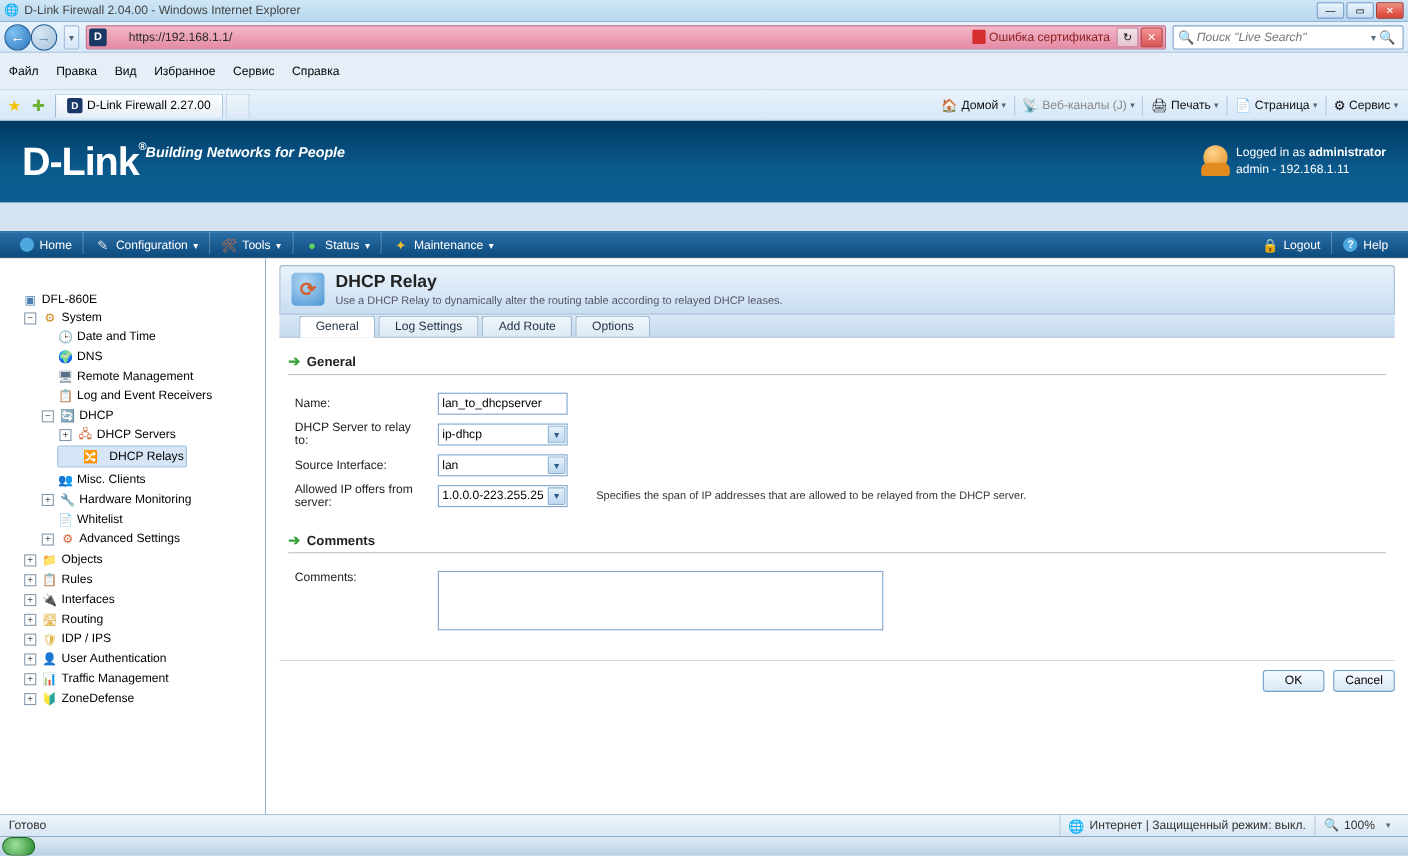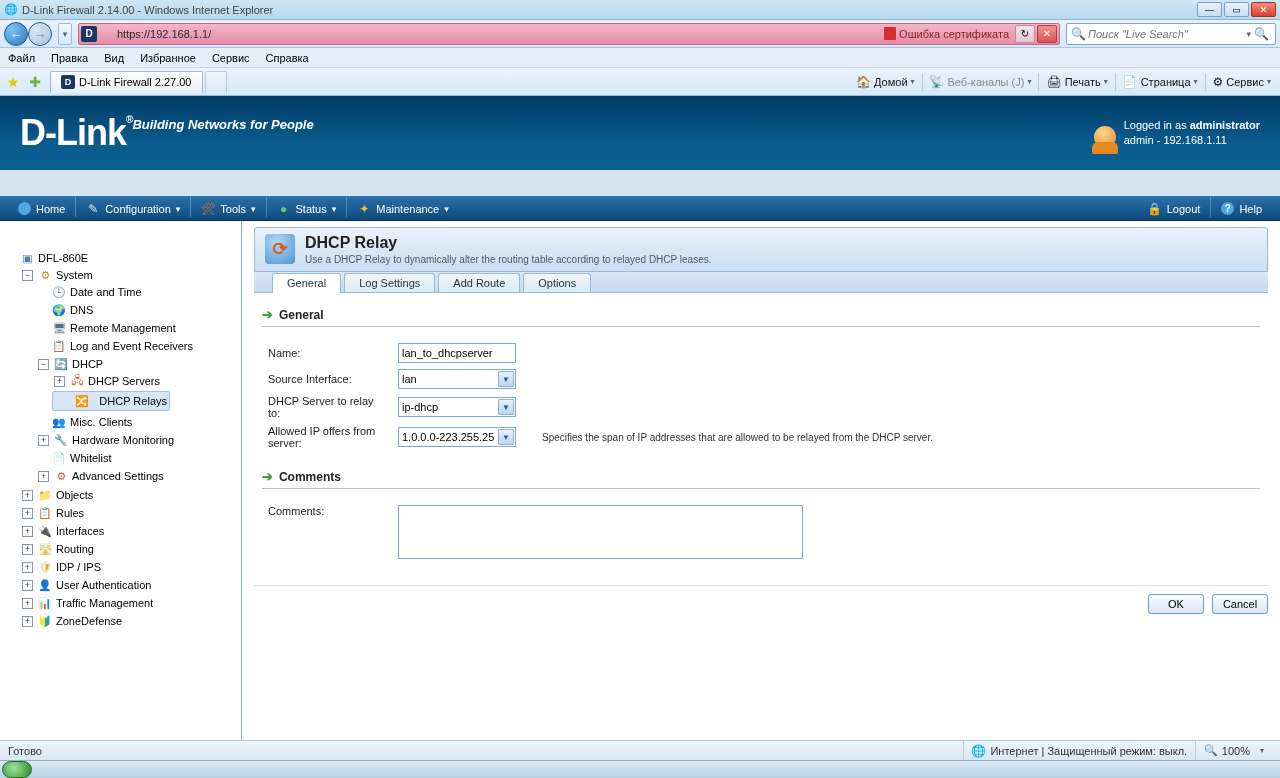--- a/index.html
+++ b/index.html
@@ -26,21 +26,21 @@
 .cert-err .shield { width: 12px; height: 13px; background: #d62e2e; border-radius: 1px; }
 .addrbtns { display: flex; gap: 2px; }
 .addrbtn { width: 20px; height: 18px; background: linear-gradient(#f0e5e9,#e4c5d2); border: 1px solid #c58aa0; border-radius: 2px; display:flex;align-items:center;justify-content:center; font-size:10px; }
 .addrbtn.stop { background: linear-gradient(#f29292,#db5454); border-color:#b23c3c; color:#fff; }
 .searchbar { width: 210px; height: 22px; background: #fff; border: 1px solid #7ea6cc; border-radius: 2px; display: flex; align-items: center; padding: 0 4px; }
 .searchbar .mag { width: 14px; height: 14px; color: #f07000; margin-right: 3px; font-size: 12px; }
 .searchbar input { border: none; outline: none; flex: 1; font-style: italic; color: #888; font-size: 11px; }
 .searchbar .dd { color: #567; font-size: 9px; padding: 0 3px; }
 
 
-.iemenu { height: 20px; background: #e6eff7; display: flex; align-items: center; padding: 0 8px; gap: 16px; border-bottom: 1px solid #c6d7e6; font-size: 11px; }
+.iemenu { height: 34px; background: #e6eff7; display: flex; align-items: center; padding: 0 8px; gap: 16px; border-bottom: 1px solid #c6d7e6; font-size: 11px; }
 .iemenu span { color: #000; cursor: default; }
 
 
 .ietoolbar { height: 28px; background: linear-gradient(#e9f2fb,#d6e8f8); display: flex; align-items: center; padding: 0 4px; border-bottom: 1px solid #9fb9d1; }
 .favicons { display: flex; gap: 4px; margin-right: 6px; }
 .favicon { width: 18px; height: 18px; display: flex; align-items: center; justify-content: center; font-size: 14px; }
 .favicon.star { color: #f2c100; }
 .favicon.add { color: #6fb236; }
 .ietab { height: 22px; background: linear-gradient(#fff,#e5eef7); border: 1px solid #a0bcd4; border-bottom: none; border-radius: 2px 2px 0 0; padding: 0 10px; display: flex; align-items: center; gap: 4px; font-size: 11px; }
 .ietab .dlogo2 { width: 14px; height: 14px; background: #1a3866; border-radius: 2px; color: #fff; display: flex; align-items: center; justify-content: center; font-weight: bold; font-size: 9px; }
@@ -52,21 +52,21 @@
 .ietoolbar .sep { width: 1px; height: 18px; background: #b3cadb; margin: 0 2px; }
 .dd-caret { font-size: 8px; color: #567; }
 
 
 .dlhead { height: 74px; background: linear-gradient(#003a63,#0a5a8d 60%,#0b5f92); display: flex; align-items: center; padding: 0 20px; color: #fff; }
 .dllogo { display: flex; flex-direction: row; }
 .dllogo .brand { font-family: "Arial Black", Arial, sans-serif; font-size: 36px; font-weight: 900; letter-spacing: -1px; line-height: 1; }
 .dllogo .brand sup { font-size: 10px; vertical-align: top; }
 .dllogo .tag { font-size: 13px; font-weight: bold; font-style: italic; margin-top: 2px; }
 .dlhead .spacer2 { flex: 1; }
-.userinfo { display: flex; gap: 8px; align-items: flex-end; font-size: 11px; }
+.userinfo { display: flex; gap: 8px; align-items: flex-start; font-size: 11px; }
 .userinfo .avatar { width: 22px; height: 22px; background: radial-gradient(circle at 40% 30%, #ffd58c, #e38b1f); border-radius: 50%; position:relative; }
 .userinfo .avatar:after { content:''; position:absolute; bottom:-6px; left:-2px; width:26px; height:12px; background:#e38b1f; border-radius:6px 6px 2px 2px; }
 .userinfo .lines { line-height: 1.4; }
 .userinfo b { font-weight: bold; }
 
 
 .dlmenu { height: 25px; background: linear-gradient(#2a6fa8,#0c4a7c); display: flex; align-items: flex-start; padding: 0 8px; border-top: 1px solid #2f78ae; border-bottom: 1px solid #063455; margin-top: 26px; }
 .dlmenu .mbtn { display: flex; align-items: center; gap: 5px; color: #fff; font-size: 11px; padding: 0 10px; height: 100%; }
 .dlmenu .msep { width: 1px; height: 20px; background: rgba(255,255,255,0.25); }
 .dlmenu .mico { width: 14px; height: 14px; display:inline-flex; align-items:center; justify-content:center; font-size:12px; }
@@ -146,21 +146,21 @@
 .statusbar .zoom { font-size: 11px; }
 .taskbar { position: absolute; left: 0; right: 0; bottom: 0; height: 18px; background: linear-gradient(#dfeaf4,#b8d0e5); border-top: 1px solid #91aec7; }
 .startorb { position:absolute; left:2px; bottom:0; width:30px; height:17px; background: radial-gradient(circle at 40% 40%, #9fe09f, #2a8a2a); border-radius: 9px; border:1px solid #1f6e1f; }
 
 </style>
 </head>
 <body>
 
 <div class="titlebar">
   <span class="ie-icon">🌐</span>
-  <span class="title-text">D-Link Firewall 2.14.00 - Windows Internet Explorer</span>
+  <span class="title-text">D-Link Firewall 2.04.00 - Windows Internet Explorer</span>
   <div class="winbtns">
     <div class="winbtn">—</div>
     <div class="winbtn">▭</div>
     <div class="winbtn close">✕</div>
   </div>
 </div>
 
 <div class="navrow">
   <div class="navbtns">
     <div class="navbtn">←</div>
@@ -474,31 +474,31 @@
           <span>General</span>
         </div>
       <table class="form-table">
         <tbody>
             <tr>
           <td class="label">Name:</td>
           <td><input class="txt" type="text" value="lan_to_dhcpserver" style=""></td>
           <td class="help"></td>
         </tr>
         <tr>
-          <td class="label">Source Interface:</td>
+          <td class="label">DHCP Server to relay to:</td>
           <td><div class="sel">
-                  <span>lan</span>
+                  <span>ip-dhcp</span>
                   <span class="sel-dd">▼</span>
                 </div></td>
           <td class="help"></td>
         </tr>
         <tr>
-          <td class="label">DHCP Server to relay to:</td>
+          <td class="label">Source Interface:</td>
           <td><div class="sel">
-                  <span>ip-dhcp</span>
+                  <span>lan</span>
                   <span class="sel-dd">▼</span>
                 </div></td>
           <td class="help"></td>
         </tr>
         <tr>
           <td class="label">Allowed IP offers from server:</td>
           <td><div class="sel">
                   <span style="overflow:hidden;white-space:nowrap;width:92px;display:inline-block">1.0.0.0-223.255.25</span>
                   <span class="sel-dd">▼</span>
                 </div></td>

